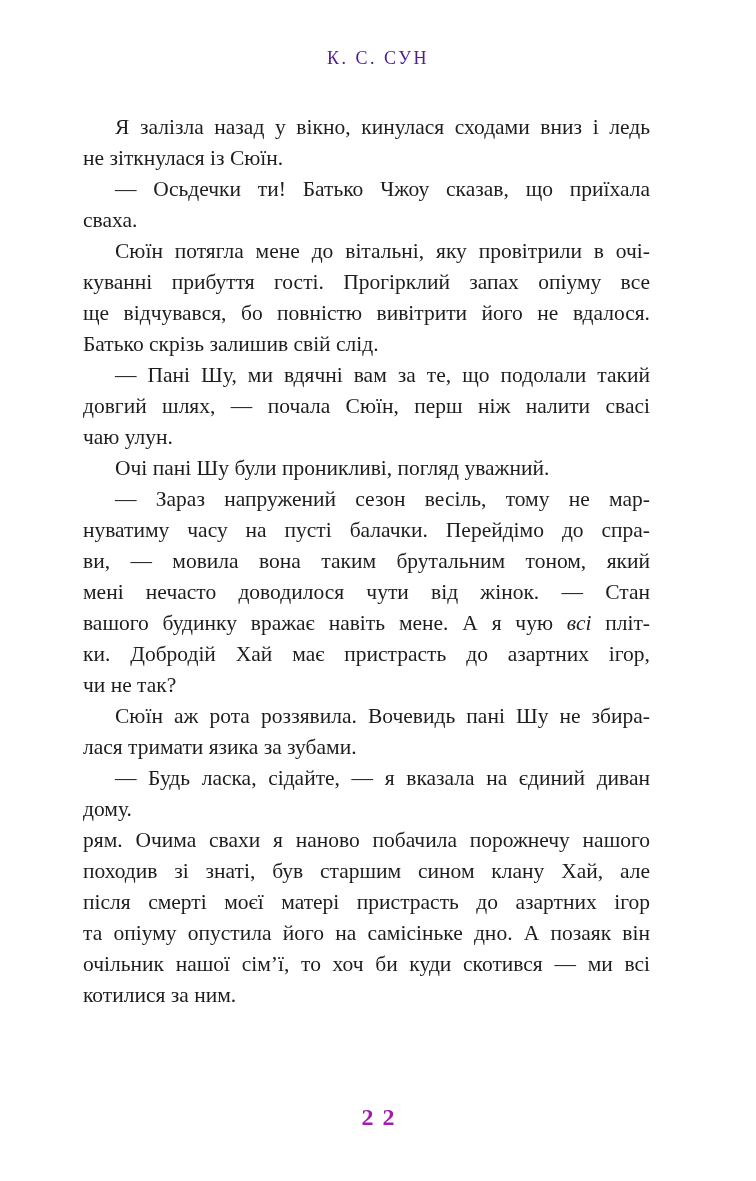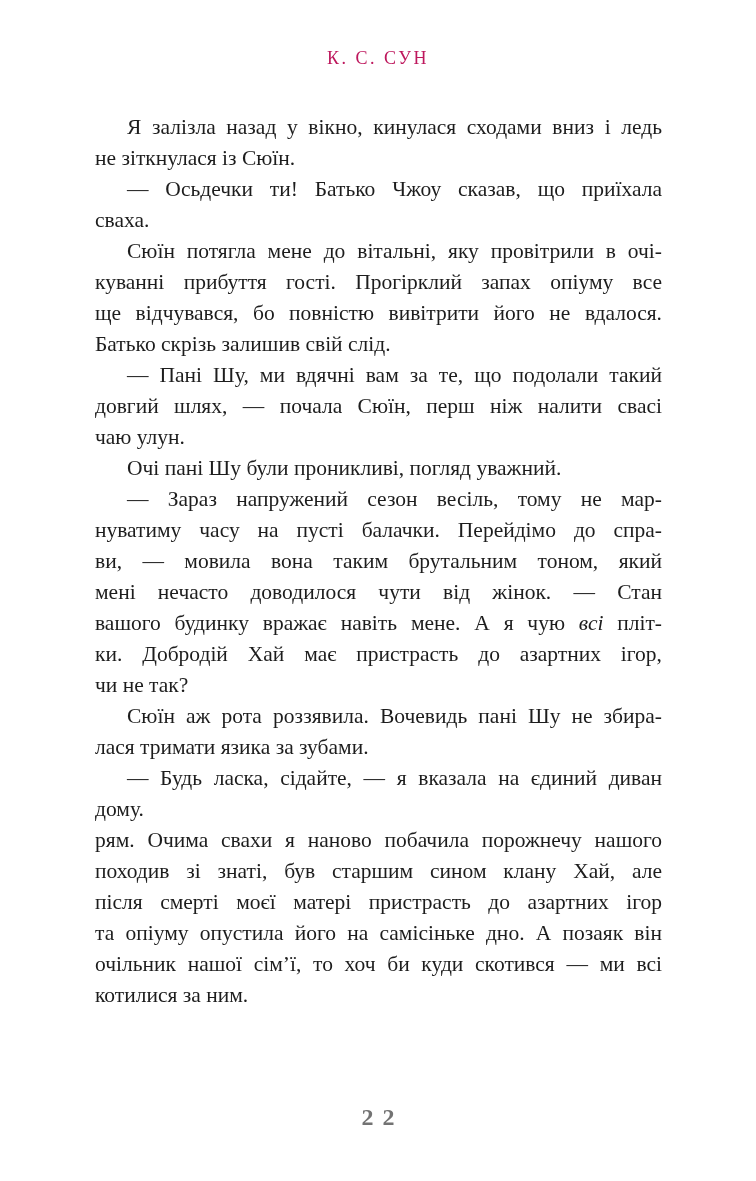--- a/index.html
+++ b/index.html
@@ -13,26 +13,26 @@
     overflow: hidden;
   }
   .running-head {
     position: absolute;
     top: 48px;
     left: 0;
     width: 100%;
     text-align: center;
     font-size: 18px;
     letter-spacing: 2.5px;
-    color: #be185d;
+    color: #4c1d95;
   }
   .body-text {
     position: absolute;
     top: 112px;
-    left: 95px;
+    left: 83px;
     width: 567px;
   }
   .paragraph { margin: 0; }
   .line {
     font-size: 21.5px;
     line-height: 31px;
     text-align: justify;
     text-align-last: justify;
     white-space: normal;
   }
@@ -43,21 +43,21 @@
     position: absolute;
     top: 1104px;
     left: 0;
     width: 100%;
     box-sizing: border-box;
     padding-left: 9px;
     text-align: center;
     font-size: 24px;
     font-weight: 700;
     letter-spacing: 9px;
-    color: #737373;
+    color: #a21caf;
   }
 </style>
 </head>
 <body>
 
 <div class="page">
   <div class="running-head">К. С. СУН</div>
 
   <div class="body-text">
       <div class="paragraph">

